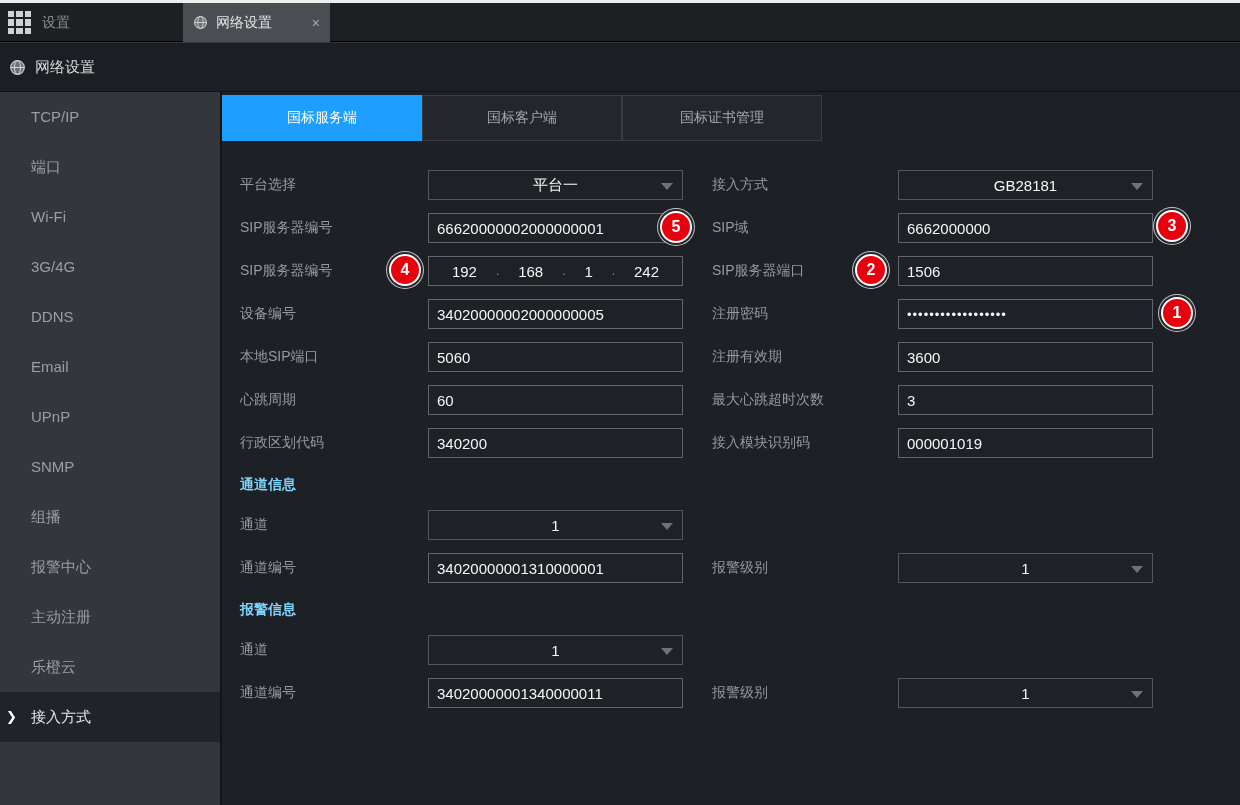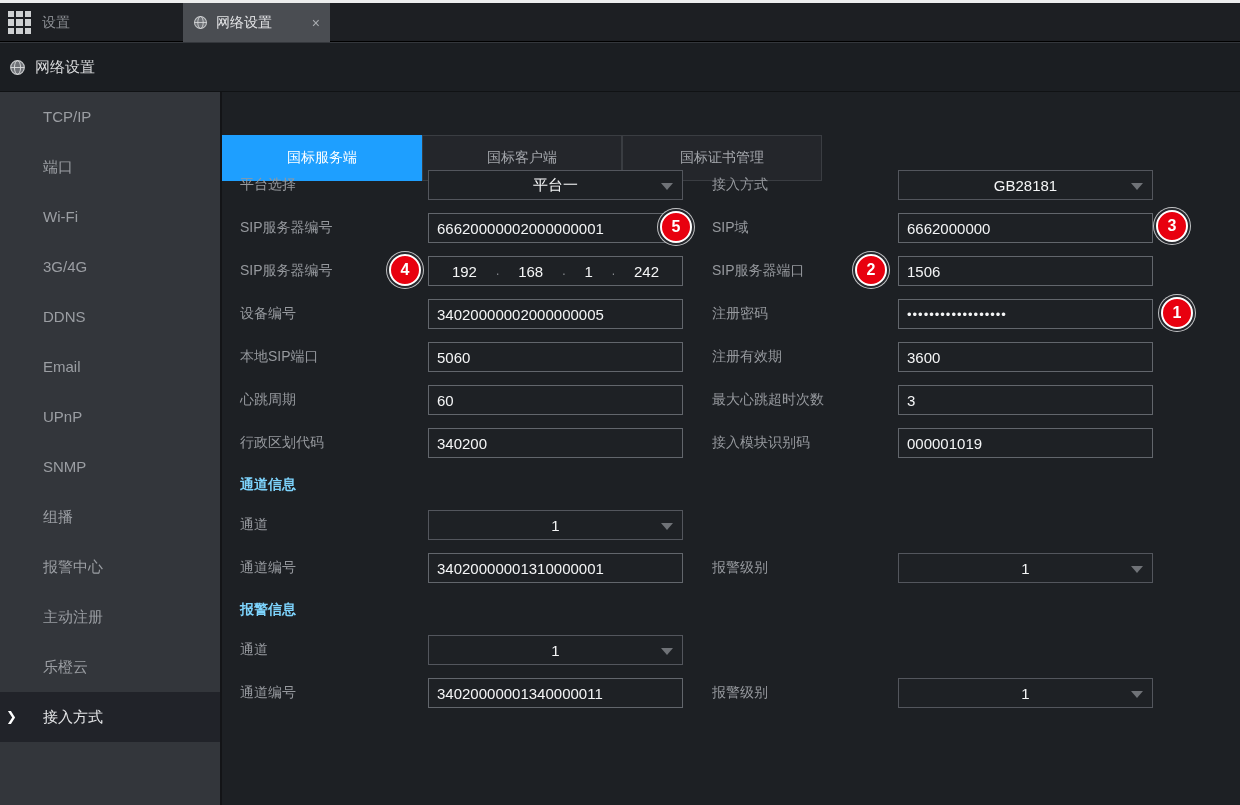--- a/index.html
+++ b/index.html
@@ -21,31 +21,31 @@
 
   
   .pageheader { position:absolute; left:0; top:42px; width:1240px; height:50px; background:#1b1e22;
                 border-top:1px solid #34373c; border-bottom:1px solid #101214;
                 display:flex; align-items:center; padding-left:9px; }
   .pageheader .title { color:#d9dadc; font-size:15px; margin-left:9px; }
 
   
   .sidebar { position:absolute; left:0; top:92px; width:222px; height:713px; background:#33363b;
              border-right:2px solid #131417; }
-  .side-item { position:relative; height:50px; line-height:50px; padding-left:43px;
+  .side-item { position:relative; height:50px; line-height:50px; padding-left:31px;
                color:#9b9ea3; font-size:15px; cursor:pointer; }
   .side-item.selected { background:#212329; color:#e4e5e7; }
   .side-item .arrow { position:absolute; left:6px; top:0; color:#ffffff; font-size:13px; font-weight:bold; }
 
   
   .main { position:absolute; left:222px; top:92px; width:1018px; height:713px; background:#1d2024; }
 
   .gbtabs { position:absolute; left:0; top:3px; height:46px; display:flex; }
   .gbtab { width:200px; height:46px; display:flex; align-items:center; justify-content:center;
-           font-size:14px; color:#a4a7ac; background:#24262b; border:1px solid #3a3d42; cursor:pointer;margin-top:40px; }
+           font-size:14px; color:#a4a7ac; background:#24262b; border:1px solid #3a3d42; cursor:pointer; }
   .gbtab.active { background:#1e9fff; color:#ffffff; border:1px solid #1e9fff; }
 
   .gbform { position:absolute; left:18px; top:78px; width:980px; }
   .frow { display:grid; grid-template-columns:188px 255px 29px 186px 255px; align-items:center;
           height:30px; margin-bottom:13px; }
   .flabel { color:#96999e; font-size:14px; }
   .fcell { height:30px; }
 
   .input, .select { width:255px; height:30px; background:#1e2125; color:#f4f5f6;
                     font-size:15px; font-family:"Liberation Sans","DejaVu Sans",sans-serif;justify-content:center; }

